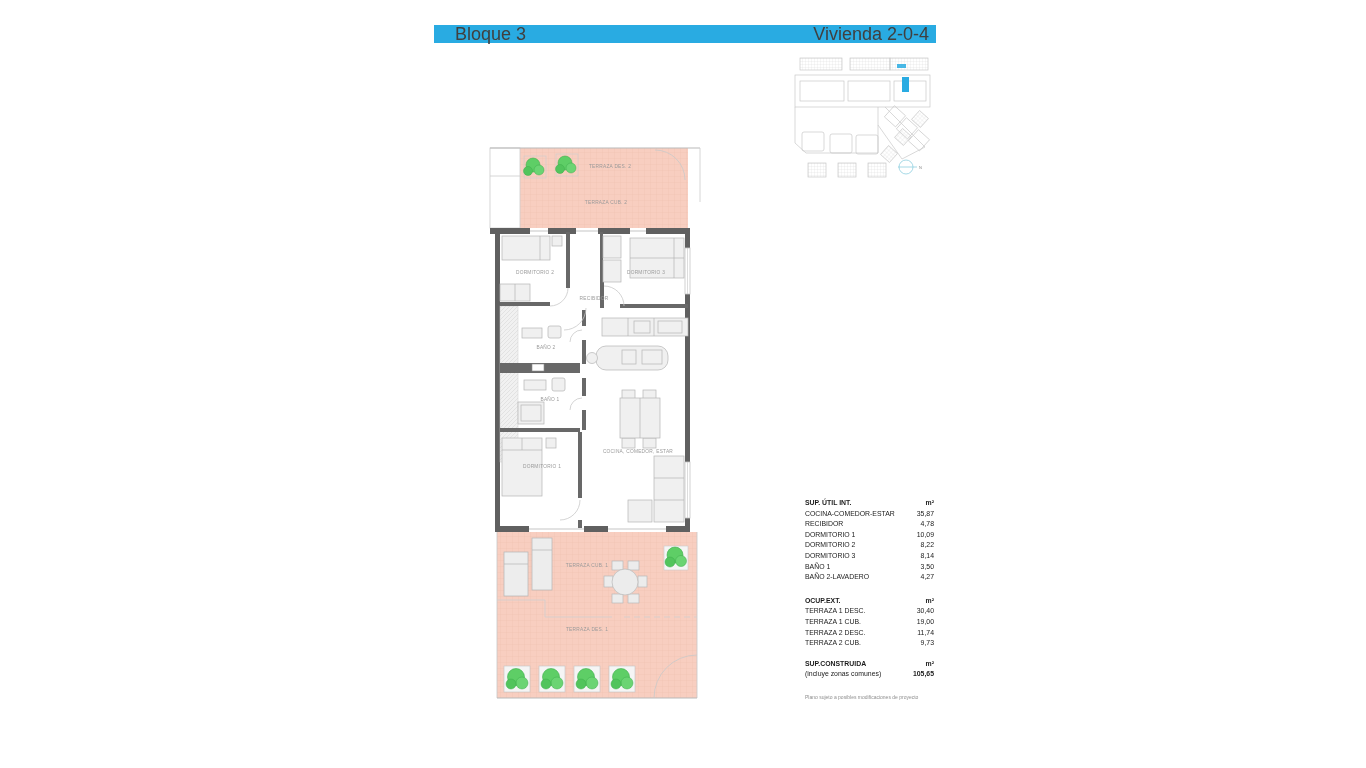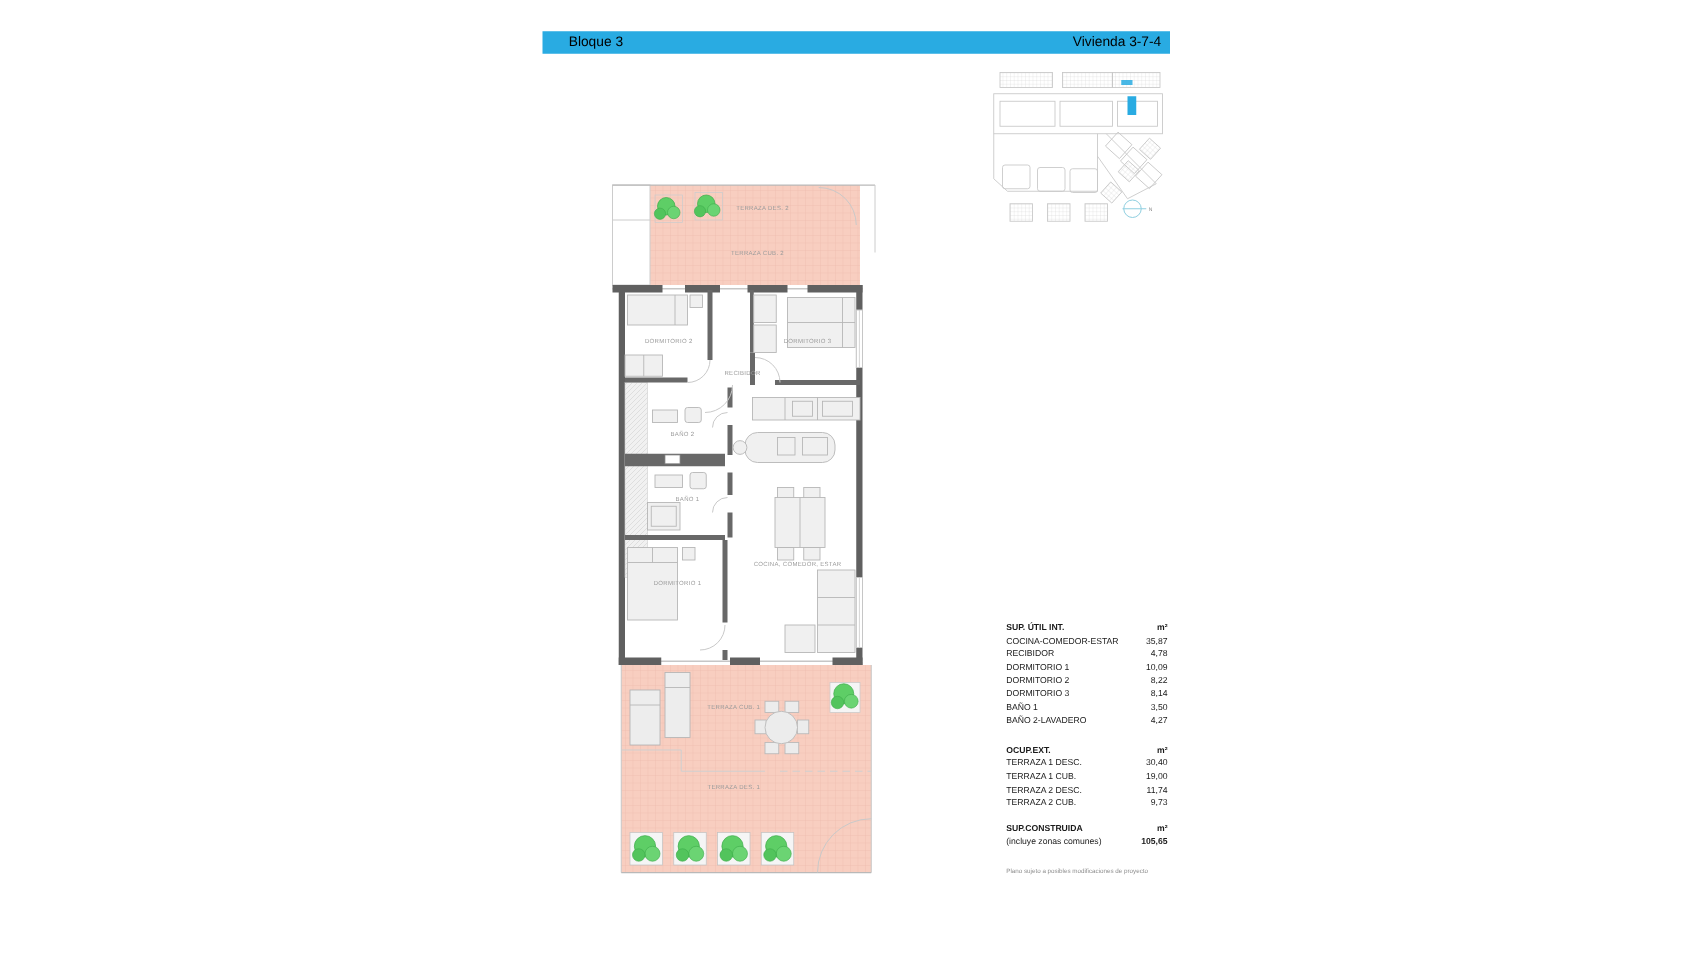--- a/index.html
+++ b/index.html
@@ -1,22 +1,22 @@
 <!DOCTYPE html>
 <html><head>
 <meta charset="utf-8">
 <style>
   html,body{margin:0;padding:0;background:#ffffff;}
   .sheet{position:relative;width:1366px;height:768px;background:#ffffff;overflow:hidden;
          font-family:"Liberation Sans", sans-serif;}
 
   
   .header-bar{position:absolute;left:434px;top:25px;width:502px;height:18px;
-              background:#29ABE2;color:#000000;display:flex;align-items:center;
-              justify-content:space-between;font-size:11px;}
+              background:#29ABE2;color:#404040;display:flex;align-items:center;
+              justify-content:space-between;font-size:18px;}
   .header-bar .left{padding-left:21px;}
   .header-bar .right{padding-right:7px;}
 
   
   .panel{position:absolute;left:805px;top:499px;width:129px;font-size:6.9px;color:#1a1a1a;}
   .trow{display:flex;justify-content:space-between;align-items:baseline;height:10.6px;}
   .thead{font-weight:bold;}
   .tbl{margin:0 0 0 0;}
   .tbl.ocup{margin-top:13px;}
   .tbl.constr{margin-top:10px;}
@@ -26,21 +26,21 @@
   svg text{font-family:"Liberation Sans", sans-serif;}
   .roomlbl{font-size:4.8px;fill:#9a9a9a;letter-spacing:.25px;}
 </style>
 </head>
 <body>
 
 <div class="sheet">
 
   <div class="header-bar">
     <span class="left">Bloque 3</span>
-    <span class="right">Vivienda 3-7-4</span>
+    <span class="right">Vivienda 2-0-4</span>
   </div>
 
   <svg viewBox="0 0 145 130" style="position:absolute;left:790px;top:55px;width:145px;height:130px;">
     <defs>
       <pattern id="kgrid" width="3" height="3" patternUnits="userSpaceOnUse">
         <path d="M3 0H0V3" fill="none" stroke="#d2d2d2" stroke-width="0.4"></path>
       </pattern>
     </defs>
     <g stroke="#c8c8c8" stroke-width="0.7" fill="none">
 

